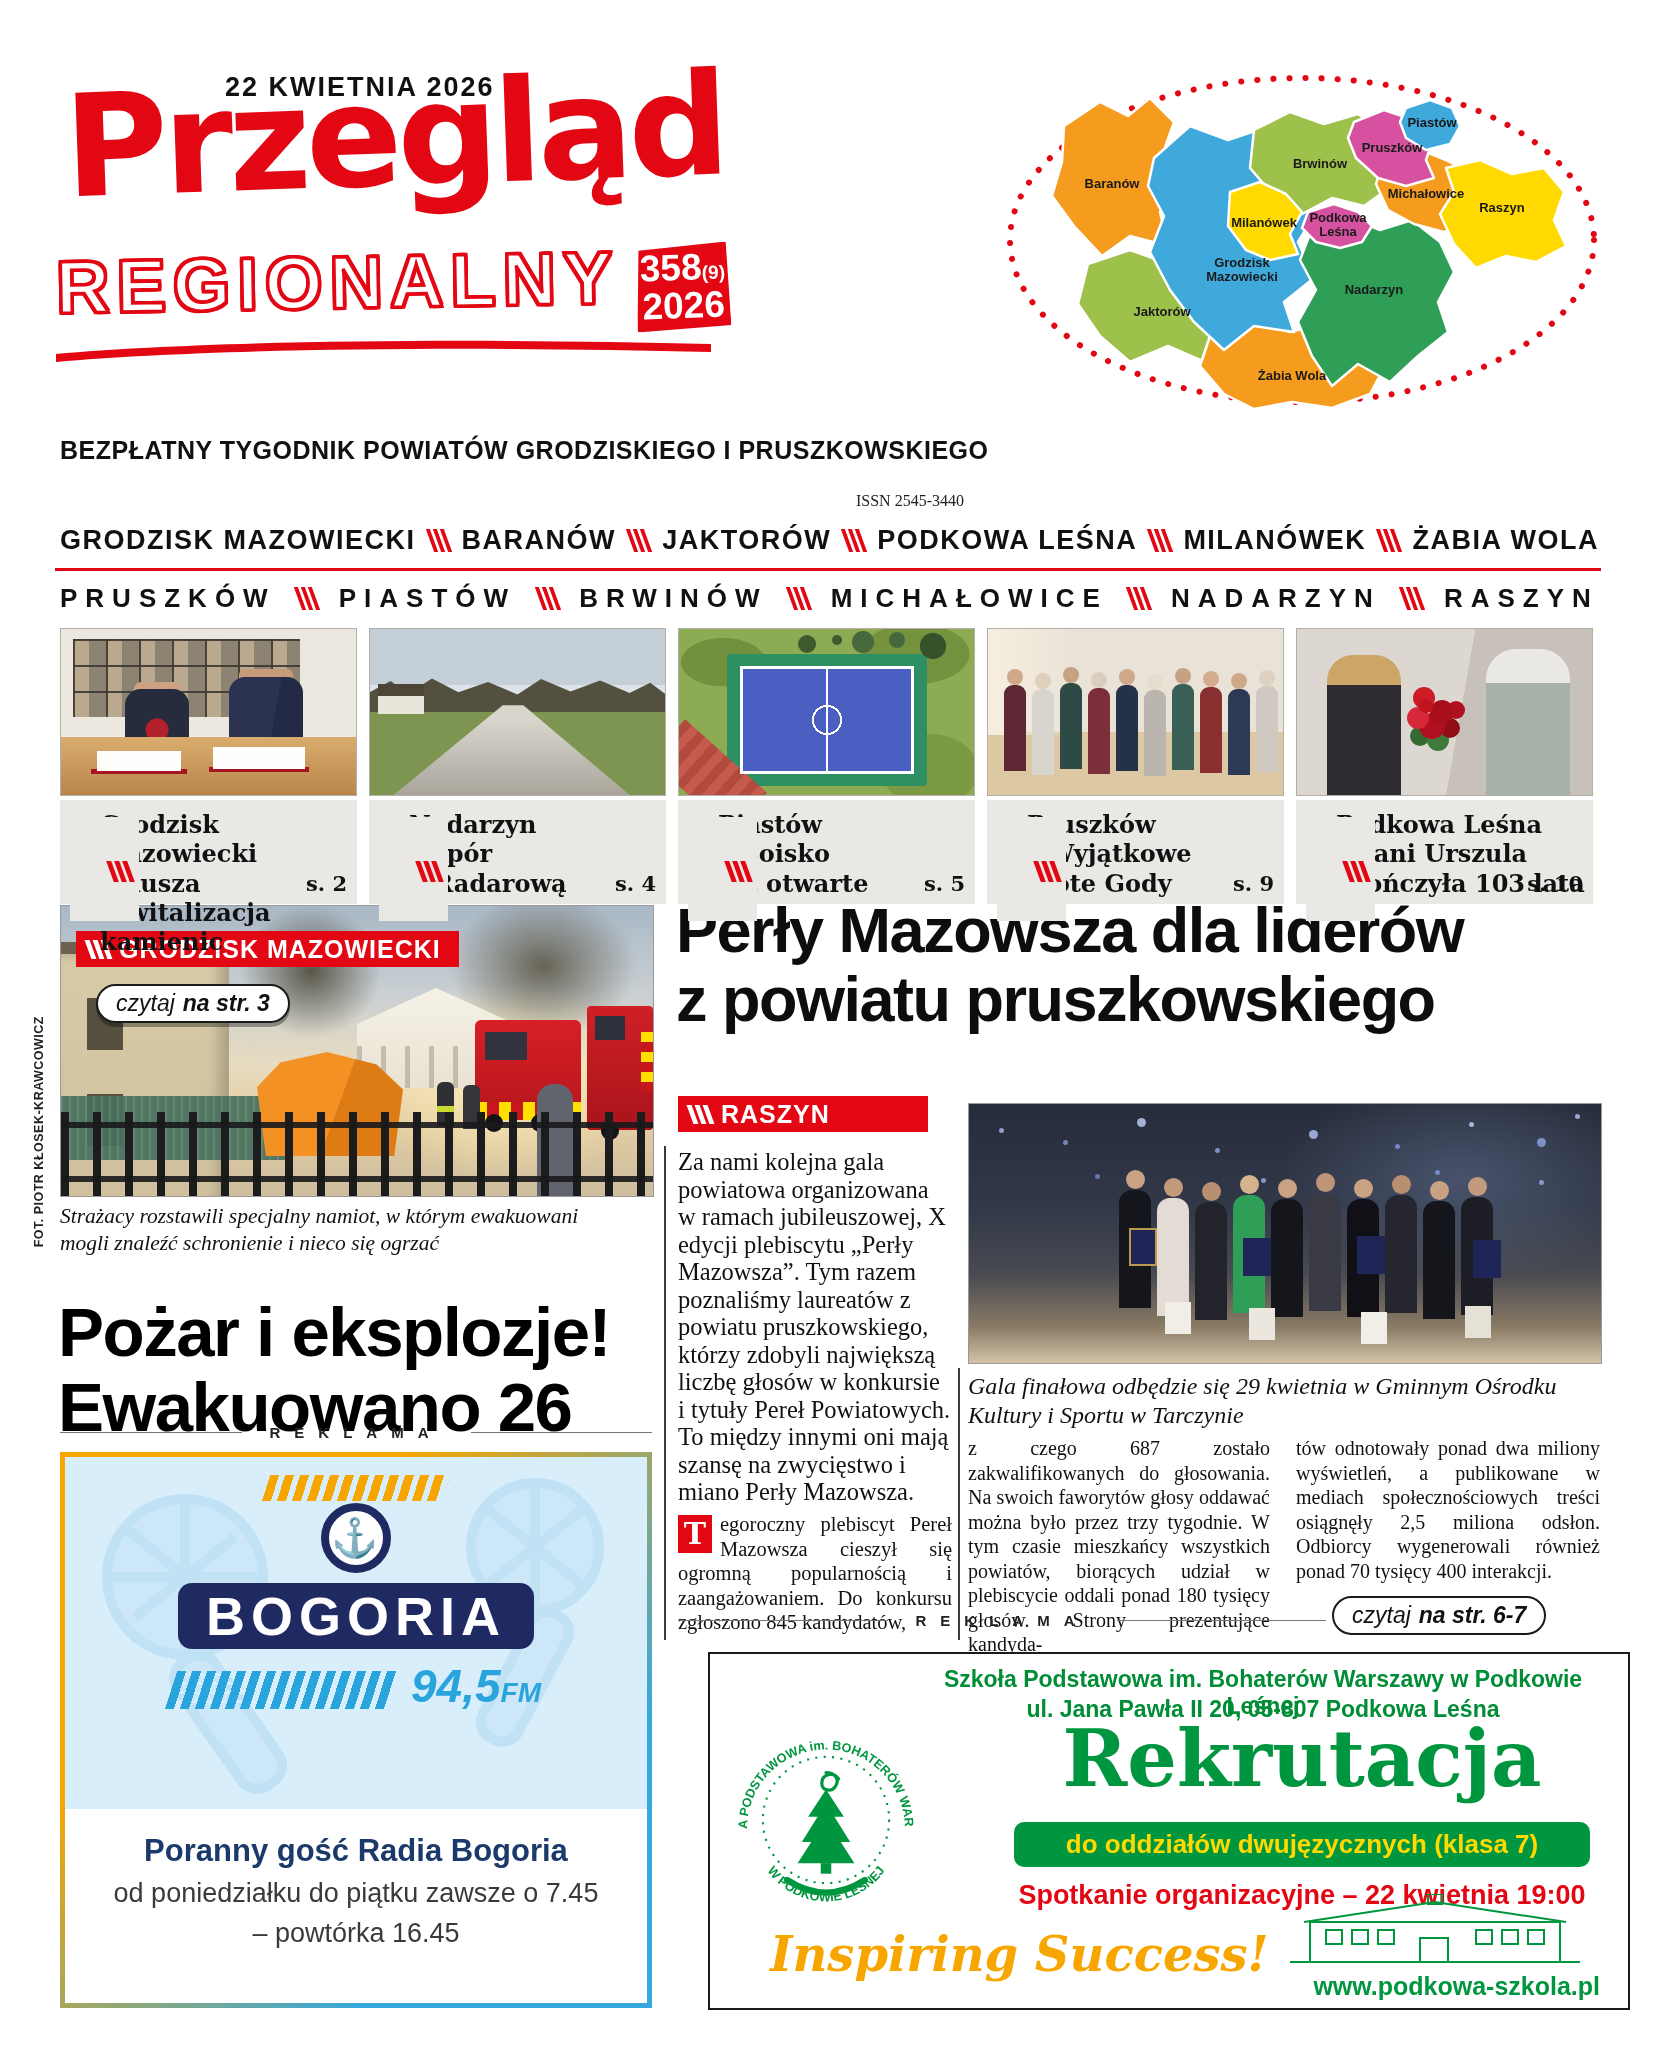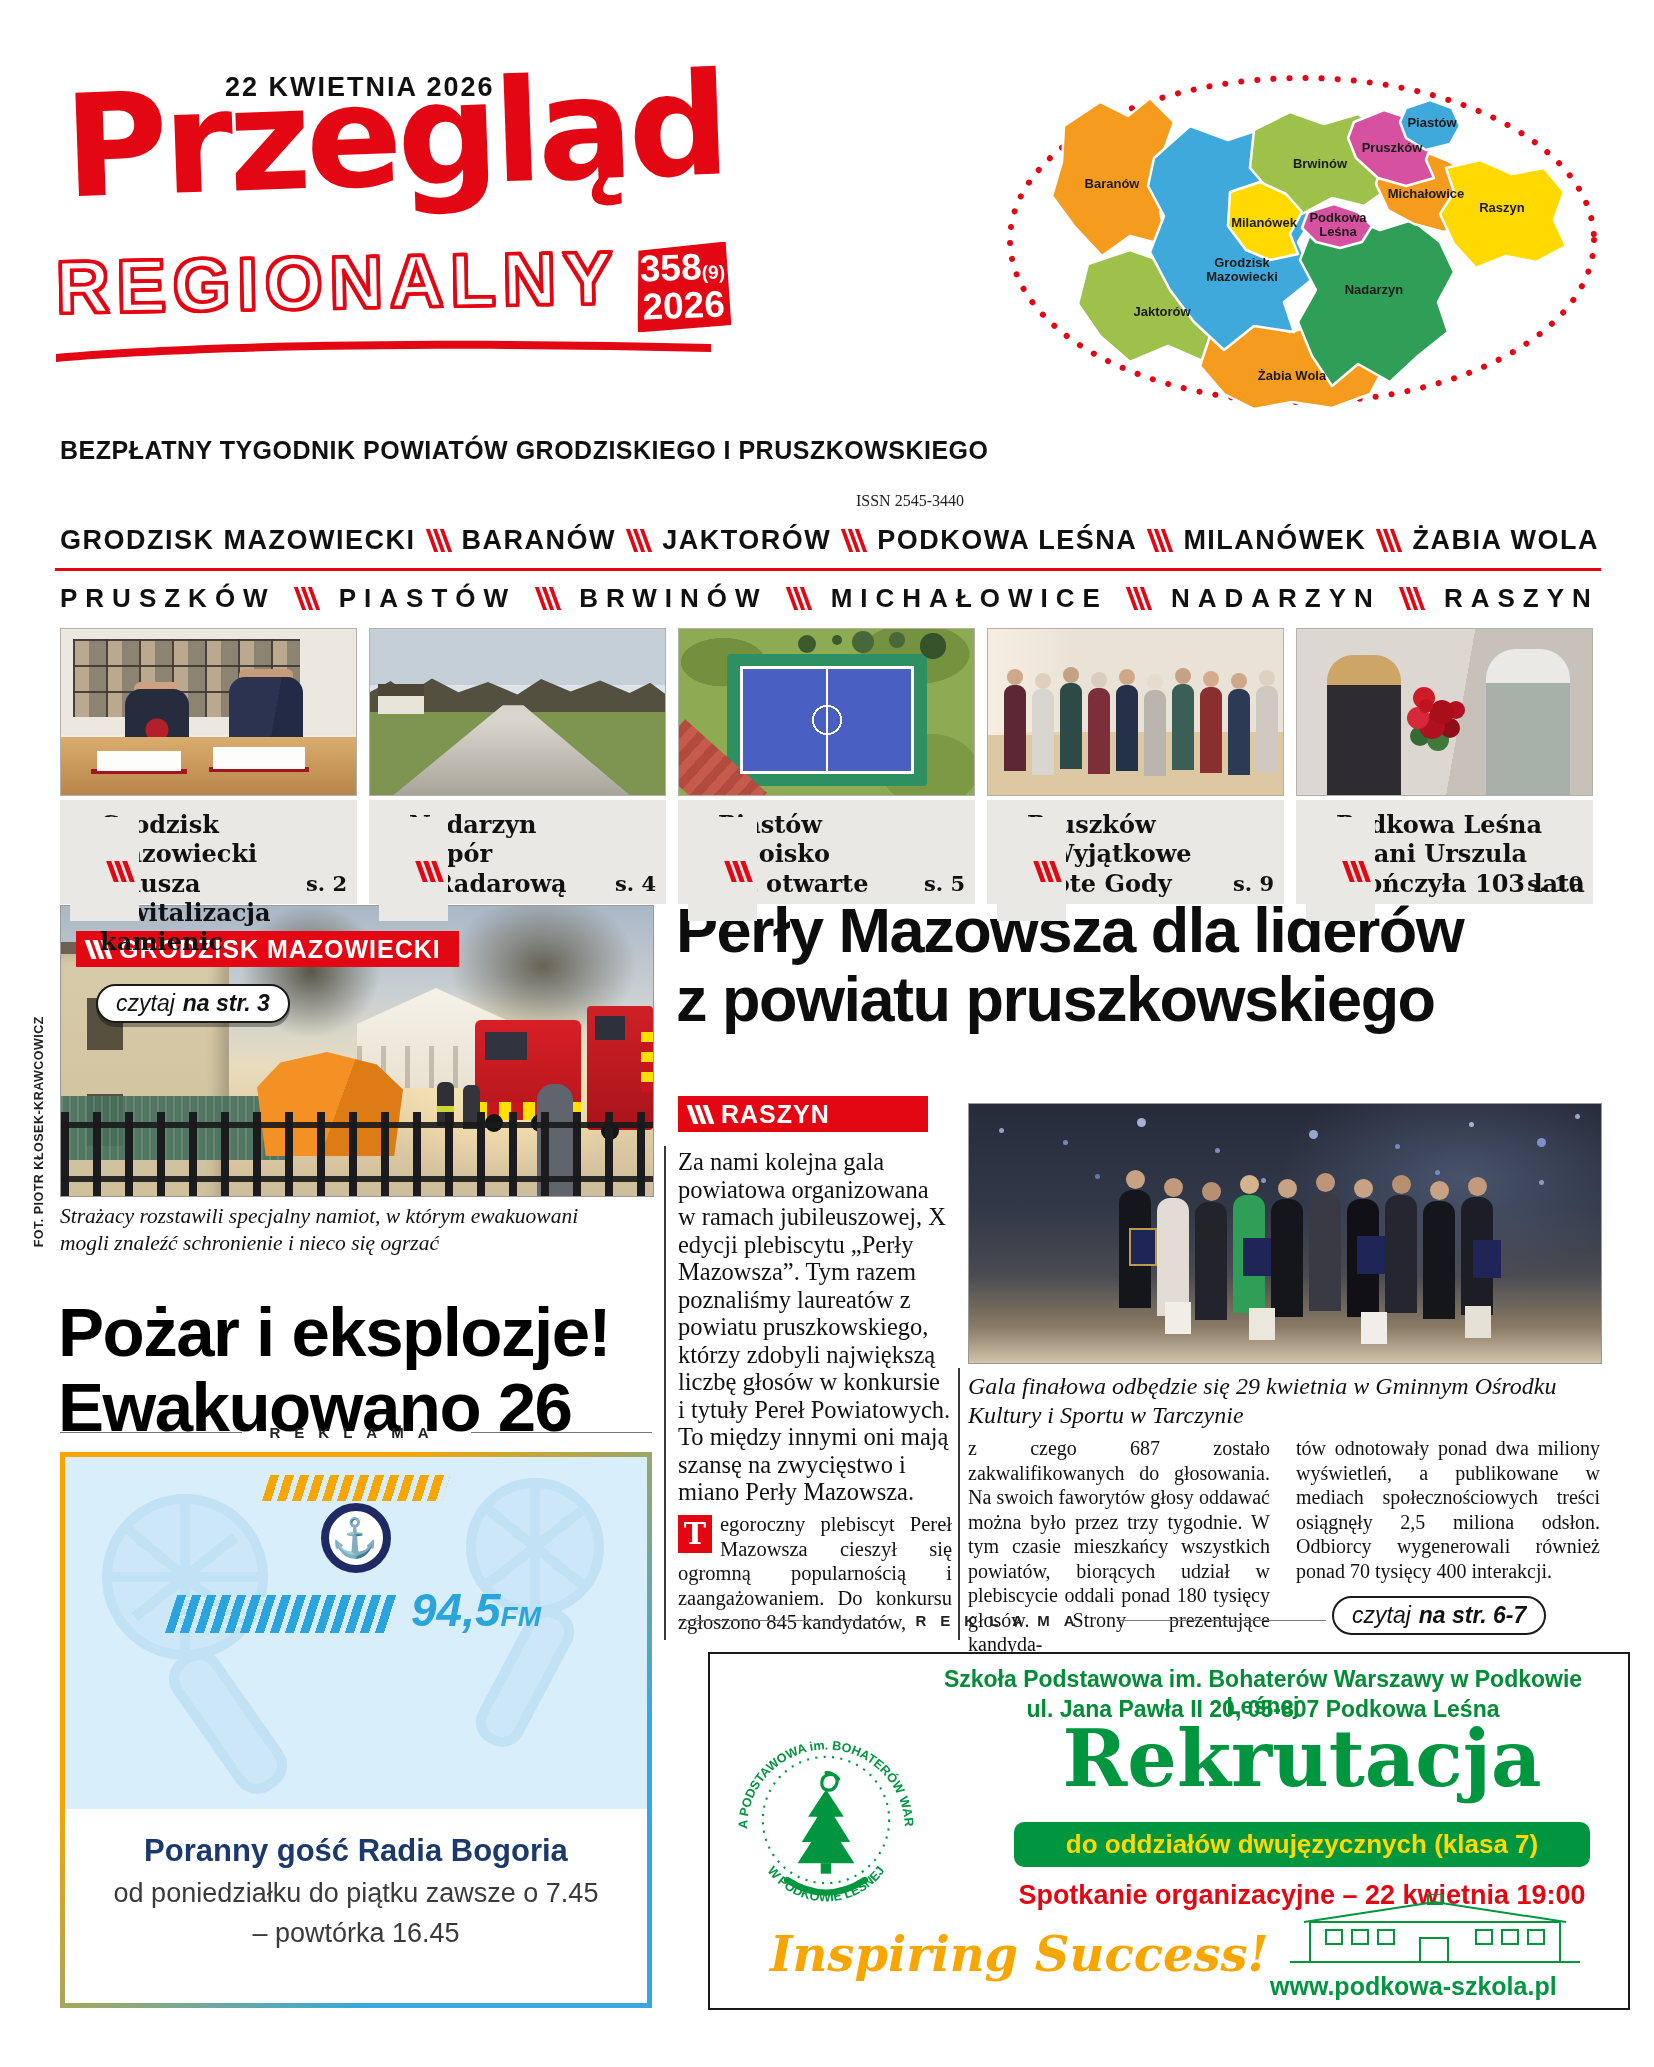--- a/index.html
+++ b/index.html
@@ -219,21 +219,21 @@
   .school > *{position:absolute;}
   .s-h1{left:200px;width:706px;top:12px;text-align:center;font-family:"Liberation Sans",sans-serif;font-weight:bold;font-size:23px;color:#008d36;}
   .s-h2{left:200px;width:706px;top:42px;text-align:center;font-family:"Liberation Sans",sans-serif;font-weight:bold;font-size:23px;color:#008d36;}
   .s-logo{left:16px;top:66px;}
   .s-title{left:300px;width:584px;top:66px;text-align:center;font-family:"DejaVu Serif",serif;font-weight:bold;font-size:78px;color:#00963f;line-height:1;}
   .s-bar{left:304px;width:576px;top:168px;background:#00963f;color:#ffd900;font-family:"Liberation Sans",sans-serif;font-weight:bold;font-size:26px;
     text-align:center;padding:7px 0;border-radius:10px;}
   .s-meet{left:304px;width:576px;top:226px;text-align:center;font-family:"Liberation Sans",sans-serif;font-weight:bold;font-size:27px;color:#e30613;}
   .s-slogan{left:60px;top:272px;font-family:"DejaVu Serif",serif;font-weight:bold;font-style:italic;font-size:48px;color:#f7a600;}
   .s-build{left:570px;top:240px;}
-  .s-web{left:560px;width:330px;top:318px;text-align:left;font-family:"Liberation Sans",sans-serif;font-weight:bold;font-size:25px;color:#00963f;}
+  .s-web{left:560px;width:330px;top:318px;text-align:right;font-family:"Liberation Sans",sans-serif;font-weight:bold;font-size:25px;color:#00963f;}
 </style>
 </head>
 <body>
 
 <div class="date sans">22 KWIETNIA 2026</div>
 <div class="t1">Przegląd</div>
 <div class="t2">REGIONALNY</div>
 <svg class="swoosh" width="660" height="28" viewBox="0 0 660 28">
   <path d="M0,18 C160,4 420,2 655,8 L655,16 C420,10 160,12 0,26 Z" fill="#e30613"></path>
 </svg>
@@ -426,20 +426,21 @@
           <rect x="140" y="190" width="46" height="150" rx="20" transform="rotate(-35 163 265)" fill="#c3e2f5"></rect>
           <circle cx="470" cy="90" r="64" fill="#c3e2f5"></circle>
           <path d="M420,50 L520,130 M424,126 L516,54 M470,26 L470,154"></path>
           <rect x="440" y="150" width="40" height="140" rx="18" transform="rotate(28 460 220)" fill="#c3e2f5"></rect>
         </g>
       </svg>
       <div class="r-stripes"></div>
       <div class="r-radio">
           <span class="r-o">⚓</span>
       </div>
+      <div class="r-bogoria">BOGORIA</div>
       <div class="r-freqrow">
         <div class="r-stripes blue"></div>
         <div class="r-freq"><span>94,5</span><small>FM</small></div>
       </div>
     </div>
     <div class="r-white">
       <div class="r-line1">Poranny gość Radia Bogoria</div>
       <div class="r-line2">od poniedziałku do piątku zawsze o 7.45</div>
       <div class="r-line3">– powtórka 16.45</div>
     </div>

